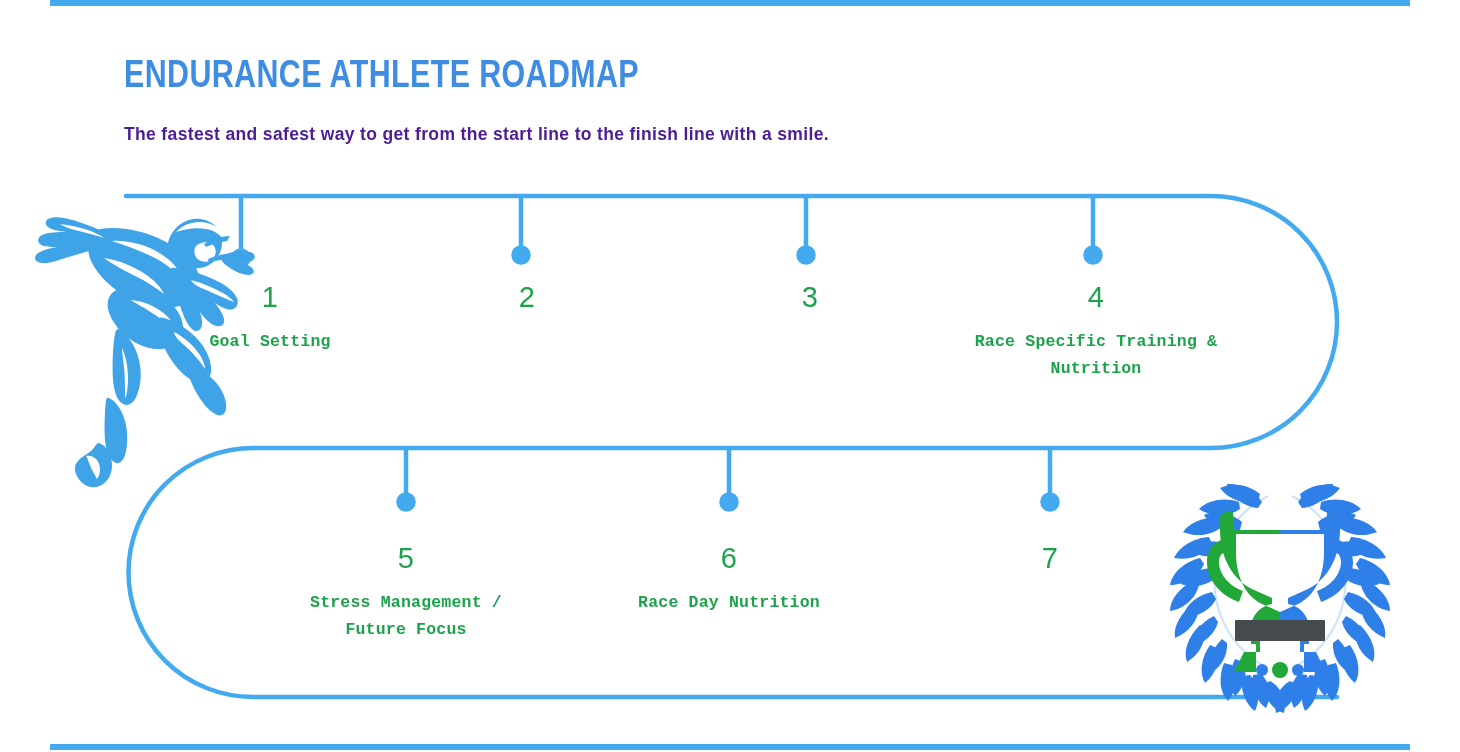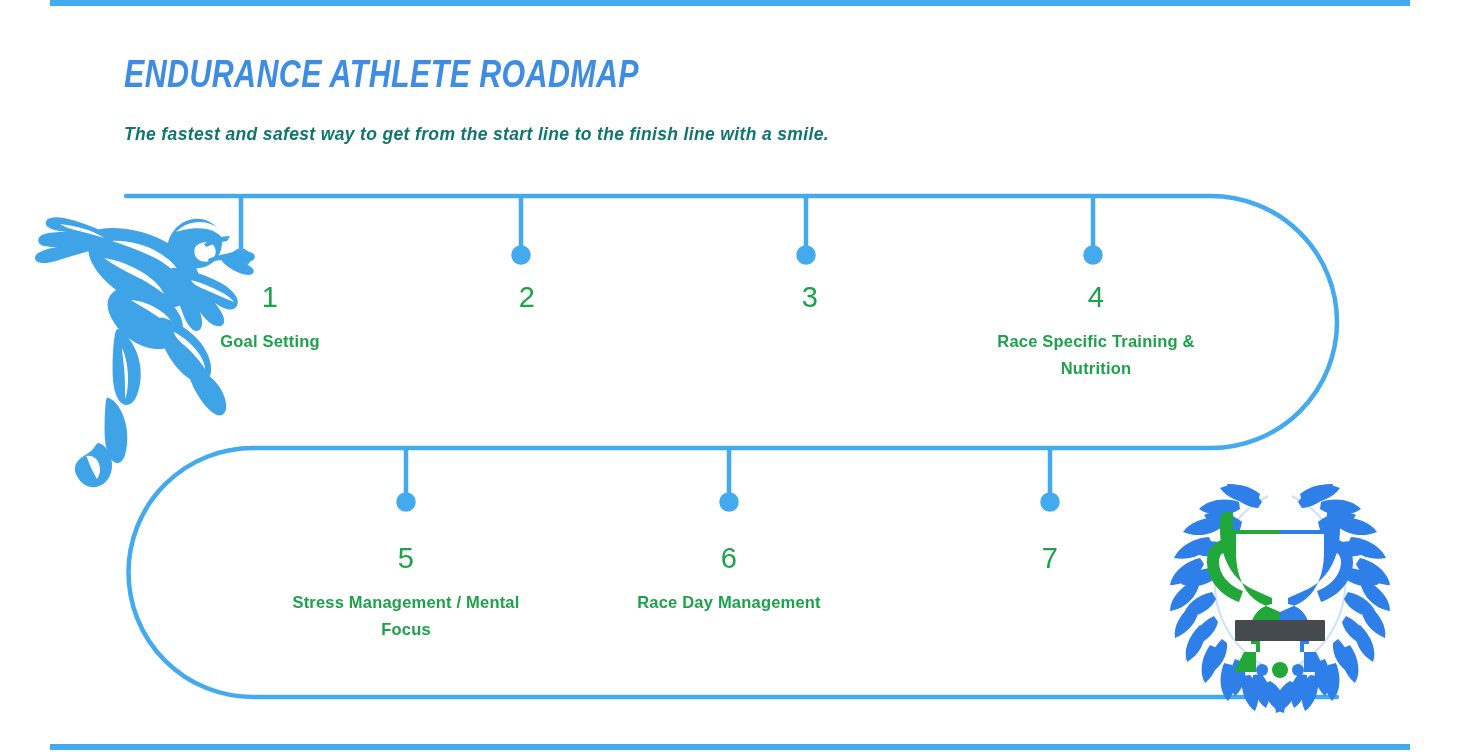--- a/index.html
+++ b/index.html
@@ -29,21 +29,20 @@
   }
   #bar-top    { top: 0px; }
   #bar-bottom { top: 744px; }
 
   
   #heading {
     position: absolute;
     left: 124px;
     top: 52px;
     width: 1150px;
-    font-style: italic;
   }
   #title {
     margin: 0;
     font-family: "Liberation Sans Narrow", "Liberation Sans", sans-serif;
     font-size: 39px;
     line-height: 44px;
     font-weight: bold;
     letter-spacing: 0.5px;
     color: #3f8de2;
     text-transform: uppercase;
@@ -51,21 +50,21 @@
     transform-origin: left center;
     white-space: nowrap;
   }
   #subtitle {
     margin: 0;
     padding-top: 26px;
     font-size: 17.5px;
     line-height: 24px;
     font-weight: bold;
     letter-spacing: 0.35px;
-    color: #0f766e;
+    color: #4c1d95;
     white-space: nowrap;
   }
 
   
   #track-layer, #runner-layer, #trophy-layer {
     position: absolute;
     left: 0;
     top: 0;
     pointer-events: none;
   }
@@ -83,20 +82,21 @@
     color: #1da24c;
     letter-spacing: 0.5px;
   }
   .step-label {
     margin-top: 15px;
     font-size: 16.5px;
     line-height: 27px;
     font-weight: bold;
     color: #1da24c;
     letter-spacing: 0.2px;
+    font-family: Liberation Mono, monospace;
   }
   .step-w-narrow { width: 210px; }
   .step-w-mid    { width: 240px; }
   .step-w-wide   { width: 260px; }
 </style>
 </head>
 <body>
 
 <div id="canvas">
 
@@ -215,26 +215,26 @@
     <div class="step-number">3</div>
   </div>
 
   <div class="step step-w-wide" style="left:1096px; top:281px;">
     <div class="step-number">4</div>
     <div class="step-label">Race Specific Training &amp; Nutrition</div>
   </div>
 
   <div class="step step-w-wide" style="left:406px; top:542px;">
     <div class="step-number">5</div>
-    <div class="step-label">Stress Management / Mental Focus</div>
+    <div class="step-label">Stress Management / Future Focus</div>
   </div>
 
   <div class="step step-w-mid" style="left:729px; top:542px;">
     <div class="step-number">6</div>
-    <div class="step-label">Race Day Management</div>
+    <div class="step-label">Race Day Nutrition</div>
   </div>
 
   <div class="step step-w-wide" style="left:1050px; top:542px;">
     <div class="step-number">7</div>
   </div>
 
   <svg id="trophy-layer" width="1460" height="752" viewBox="0 0 1460 752">
     <g transform="translate(1280,588)">
 
       <g fill="#2f7fe8">

